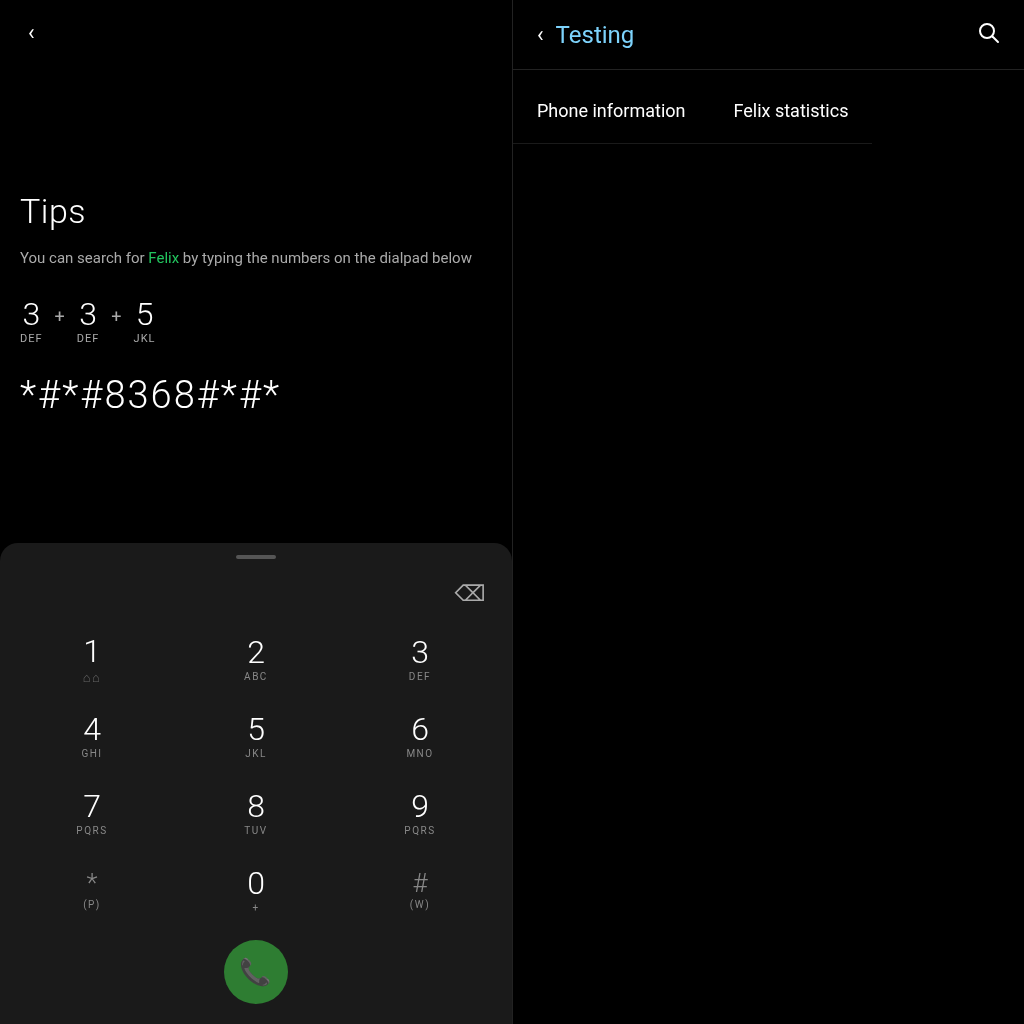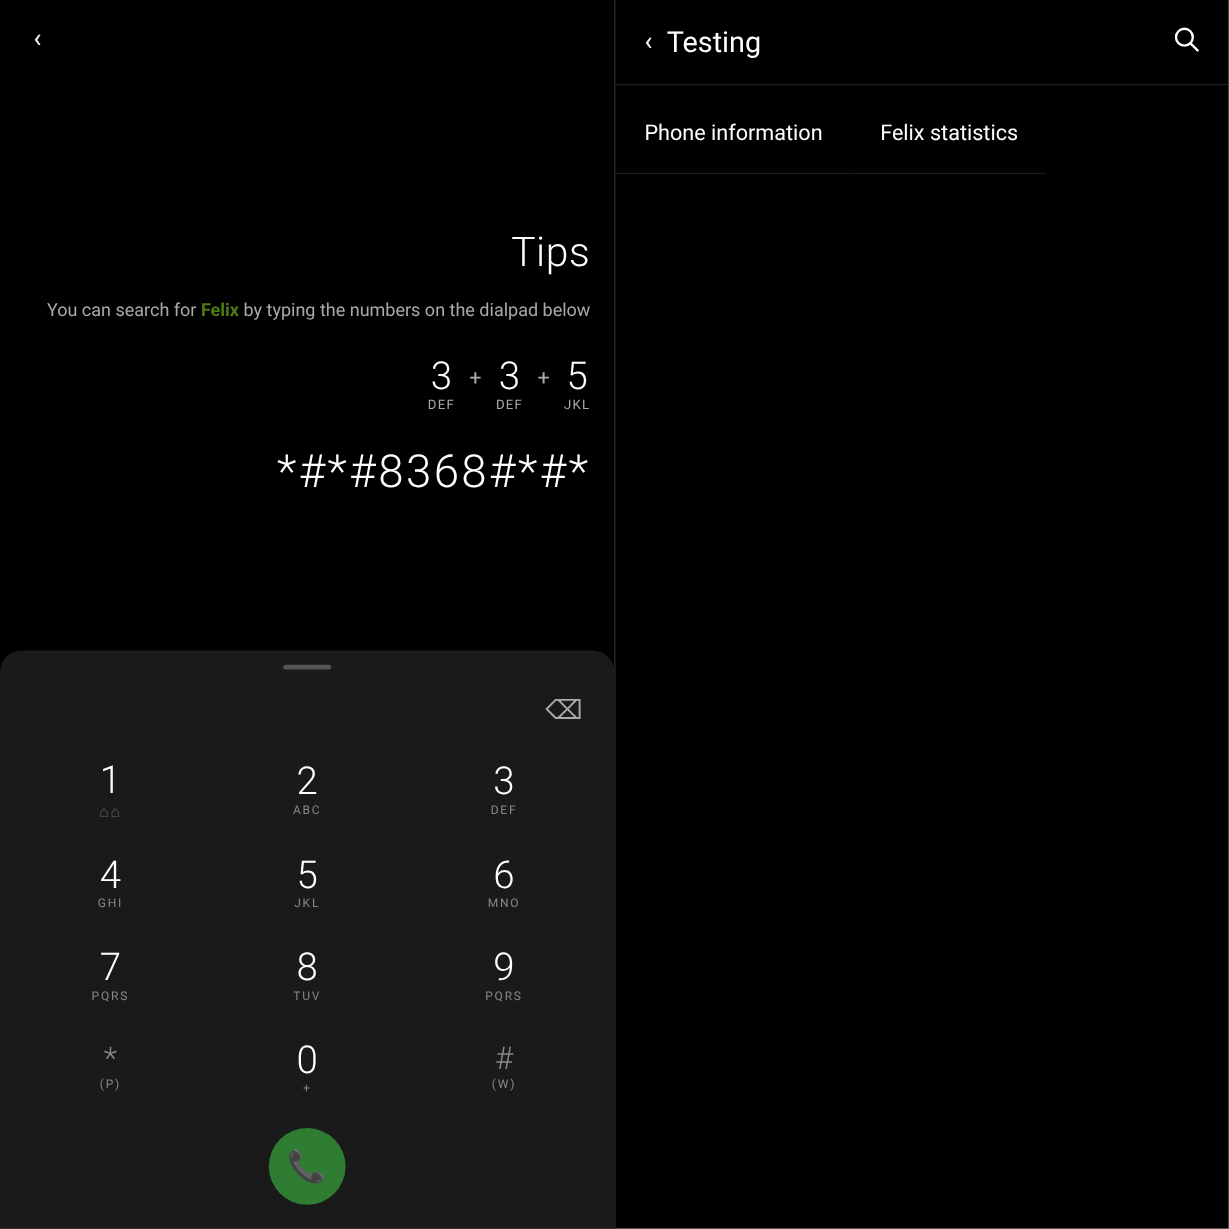--- a/index.html
+++ b/index.html
@@ -32,21 +32,21 @@
       color: #fff;
       font-size: 22px;
       cursor: pointer;
       padding: 4px 8px;
     }
 
     .tips-section {
       flex: 1;
       display: flex;
       flex-direction: column;
-      align-items: flex-end;
+      align-items: flex-start;
       justify-content: center;
       padding: 20px;
       padding-bottom: 10px;
     }
 
     .tips-title {
       font-size: 34px;
       font-weight: 300;
       color: #fff;
       margin-bottom: 16px;
@@ -55,22 +55,22 @@
 
     .tips-subtitle {
       font-size: 15px;
       color: #aaa;
       text-align: center;
       line-height: 1.5;
       margin-bottom: 28px;
     }
 
     .tips-subtitle strong {
-      color: #4d7c0f;
-      font-weight: 700;
+      color: #22c55e;
+      font-weight: 400;
     }
 
     .number-display {
       display: flex;
       align-items: flex-start;
       gap: 10px;
       margin-bottom: 28px;
     }
 
     .num-item {
@@ -229,21 +229,21 @@
 
     .back-btn-right {
       color: #fff;
       font-size: 22px;
       cursor: pointer;
     }
 
     .right-title {
       font-size: 24px;
       font-weight: 400;
-      color: #ffffff;
+      color: #7dd3fc;
     }
 
     .search-btn {
       color: #fff;
       font-size: 22px;
       cursor: pointer;
     }
 
     .menu-list {
       display: flex;

